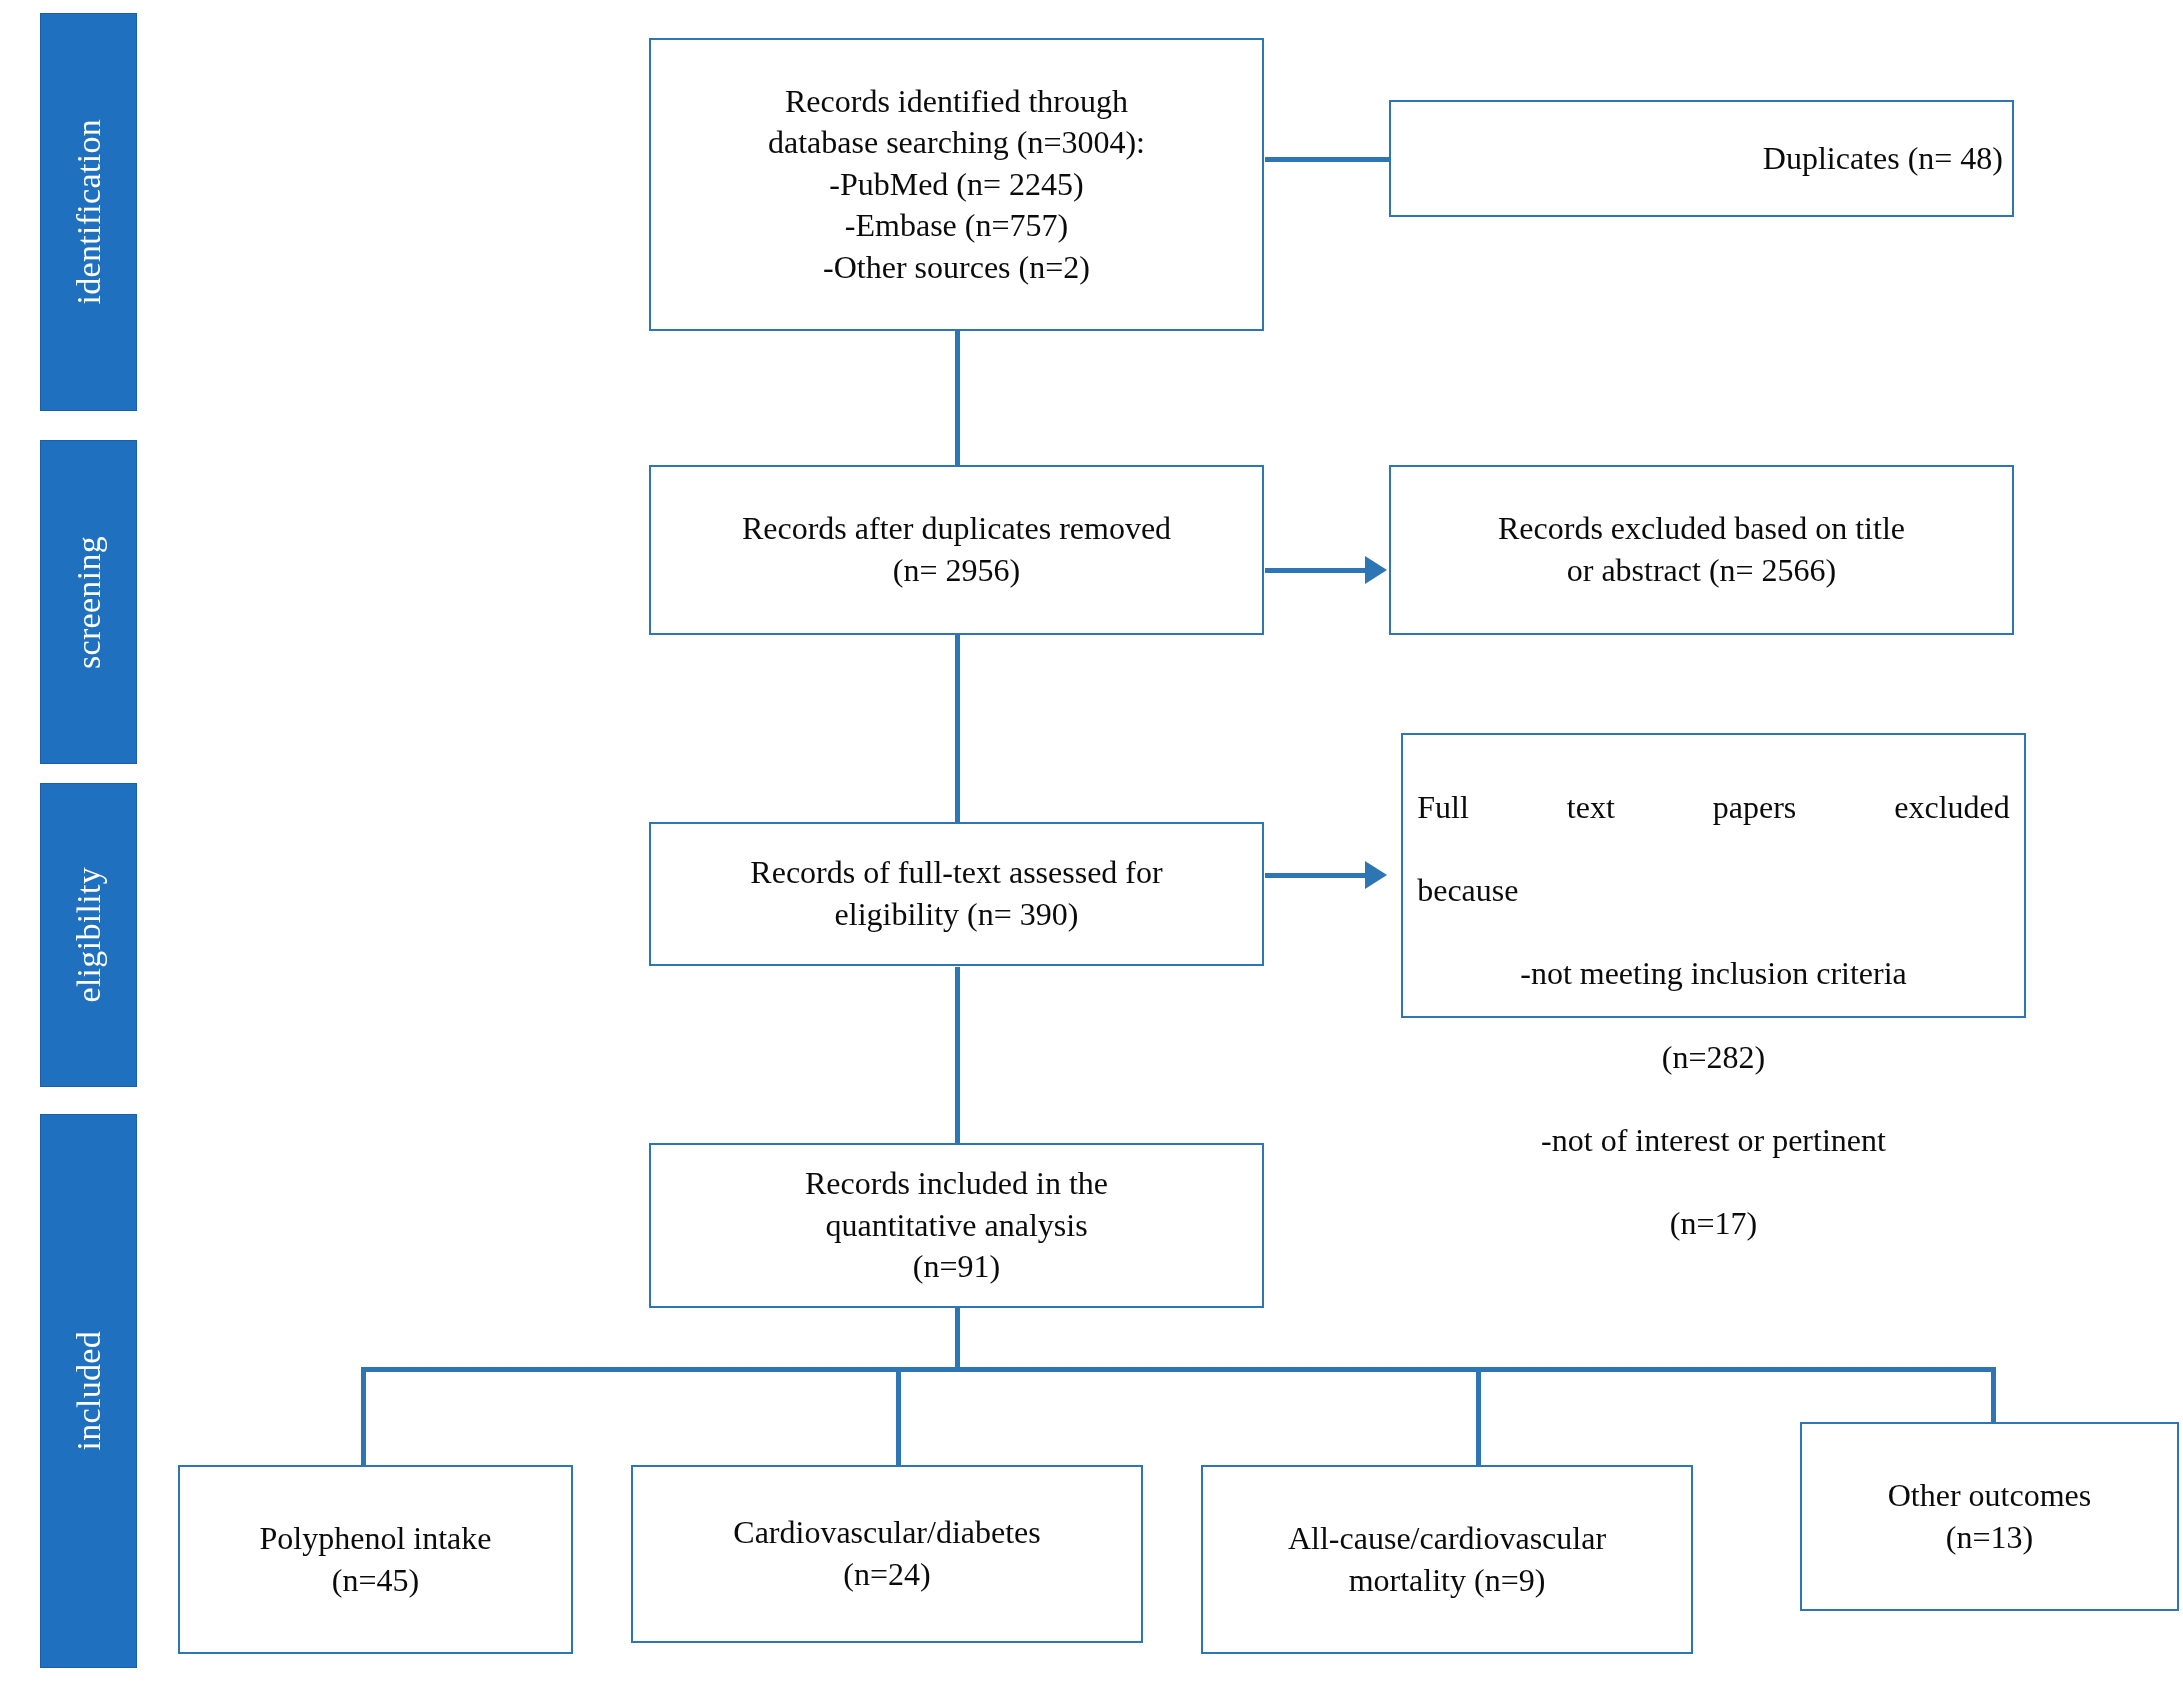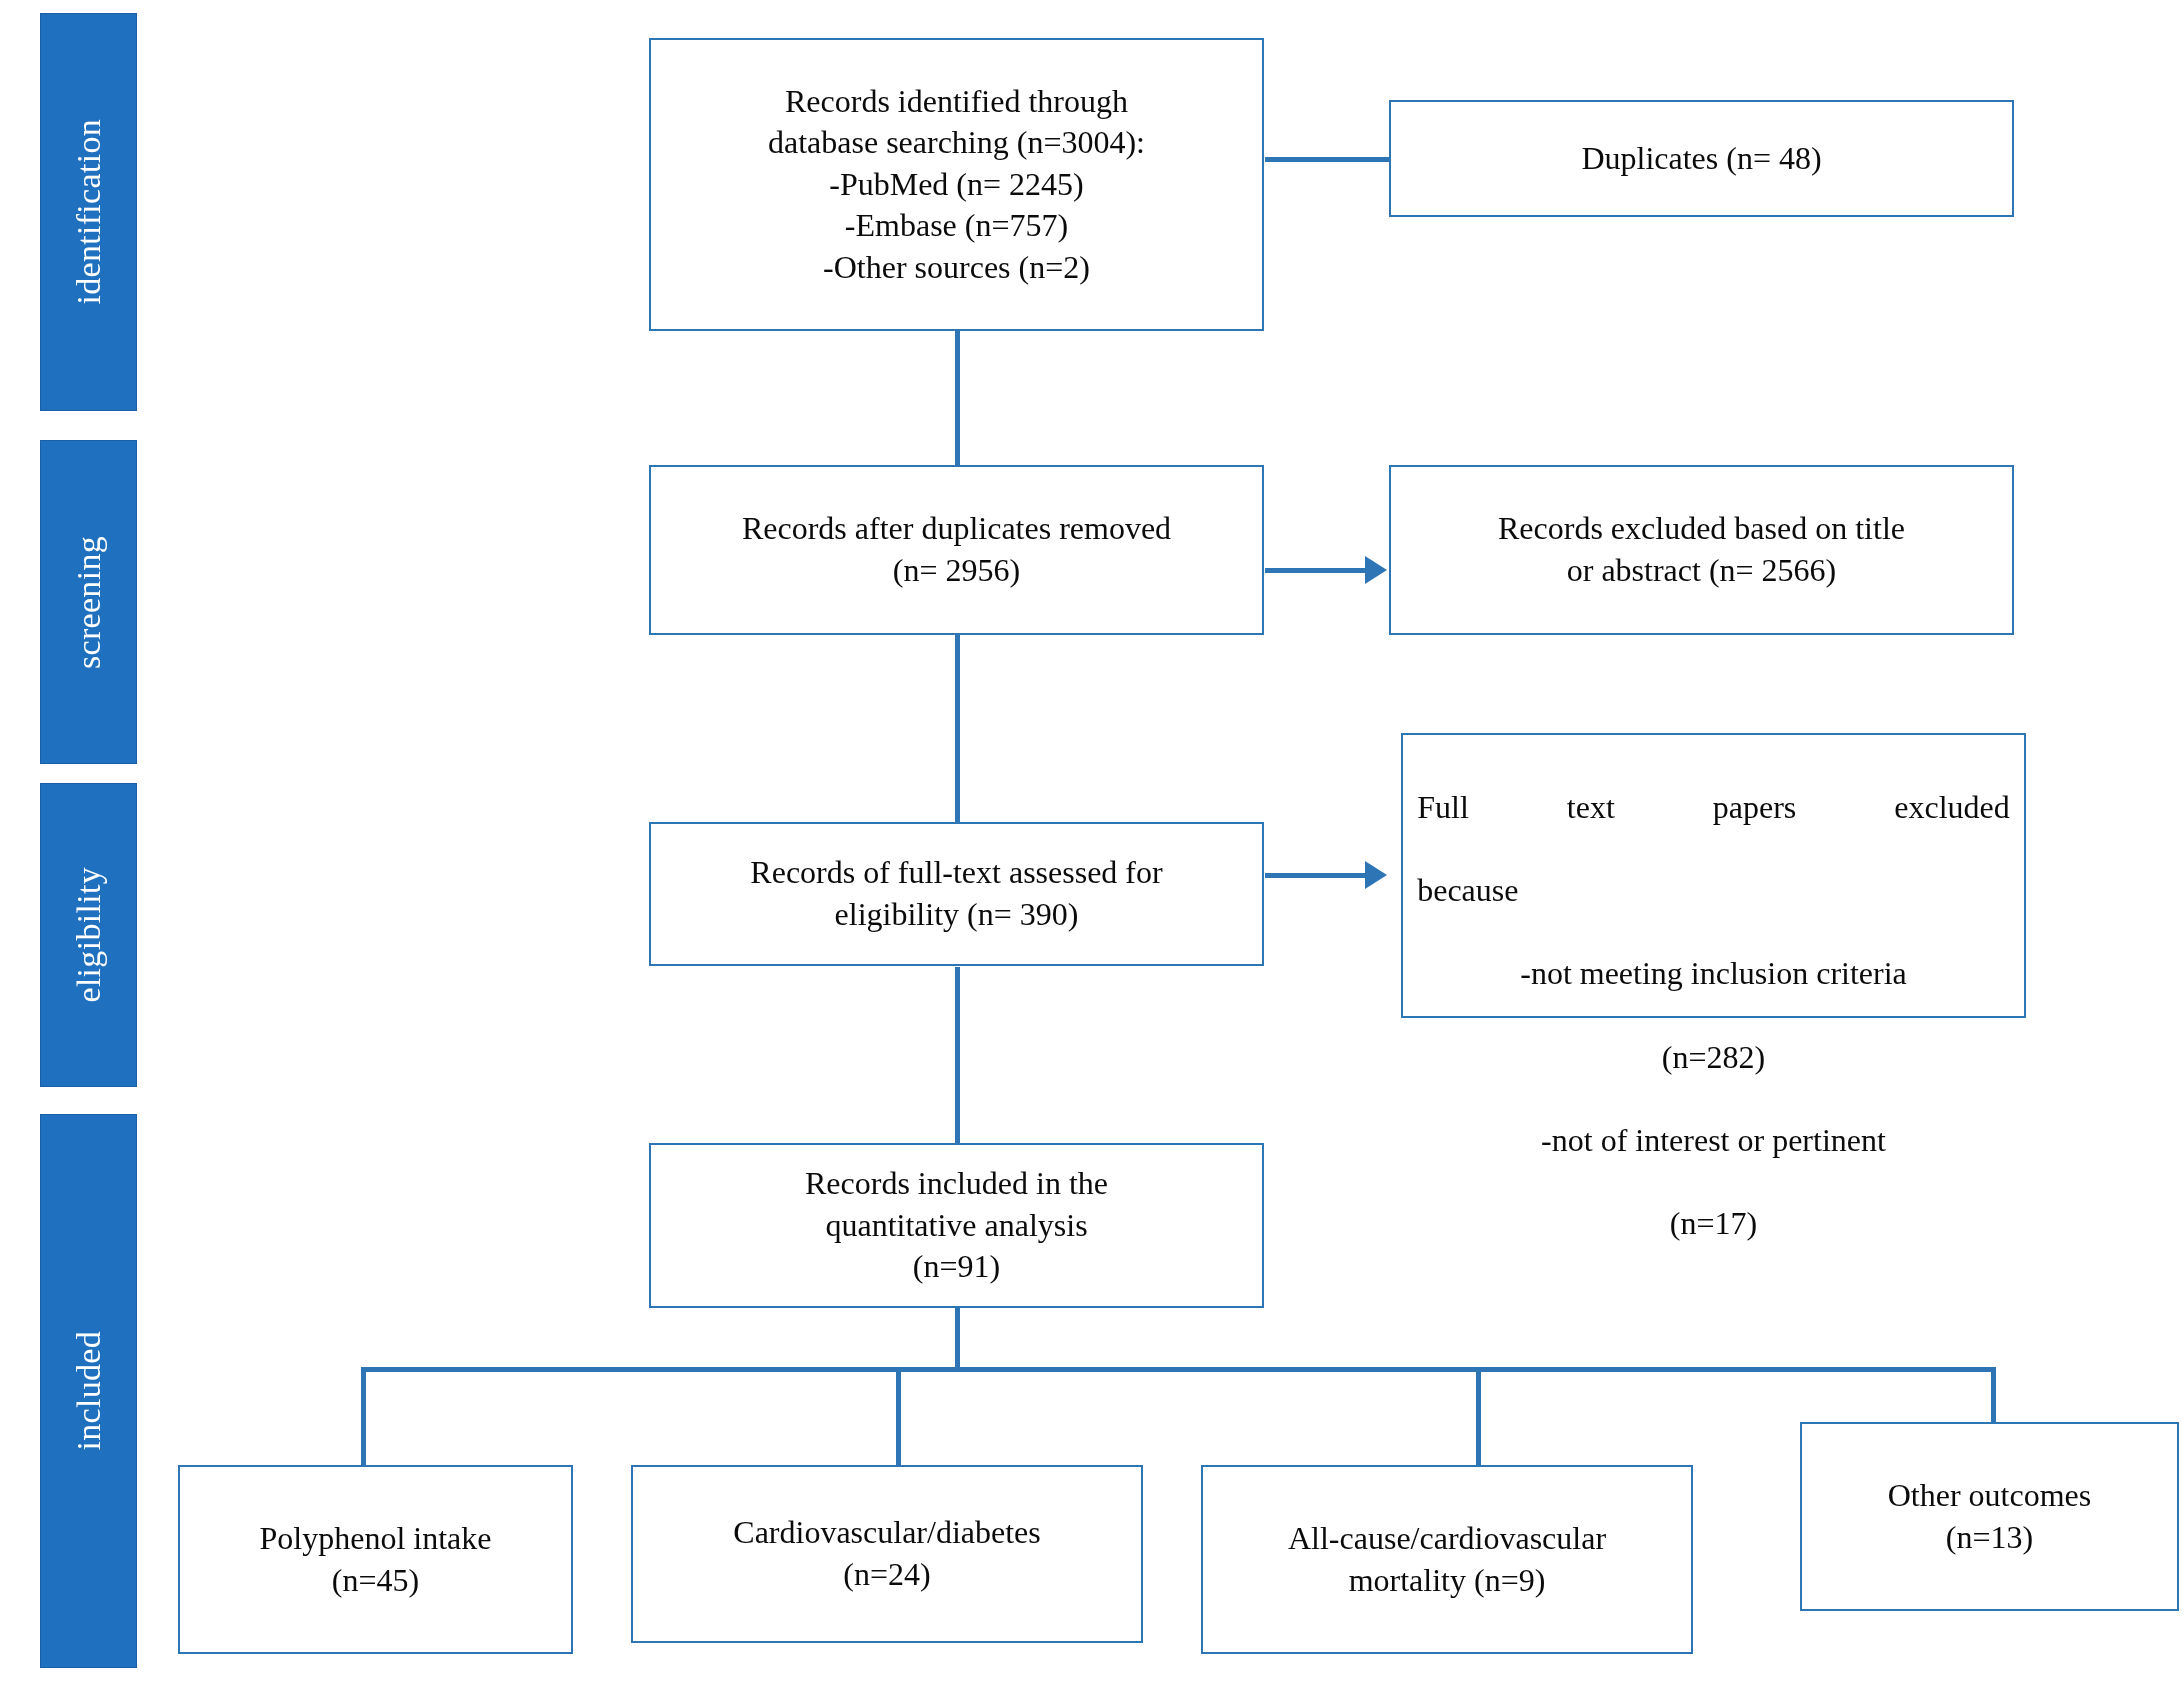--- a/index.html
+++ b/index.html
@@ -123,21 +123,21 @@
   <div class="flow-box" style="left:649px; top:38px; width:615px; height:293px;">
     <span class="box-text">Records identified through
 database searching (n=3004):
 -PubMed (n= 2245)
 -Embase (n=757)
 -Other sources (n=2)</span>
   </div>
 
   <div class="conn-h" style="left:1265px; top:157px; width:124px; height:4.5px;"></div>
 
-  <div class="flow-box" style="left:1389px; top:100px; width:625px; height:117px;">
+  <div class="flow-box" style="left:1389px; top:100px; width:625px; height:117px;justify-content:flex-end;">
     <span class="box-text">Duplicates (n= 48)</span>
   </div>
 
   <div class="conn-v" style="left:955px; top:330px; width:4.5px; height:135px;"></div>
 
   <div class="flow-box" style="left:649px; top:465px; width:615px; height:170px;">
     <span class="box-text">Records after duplicates removed
 (n= 2956)</span>
   </div>
 

